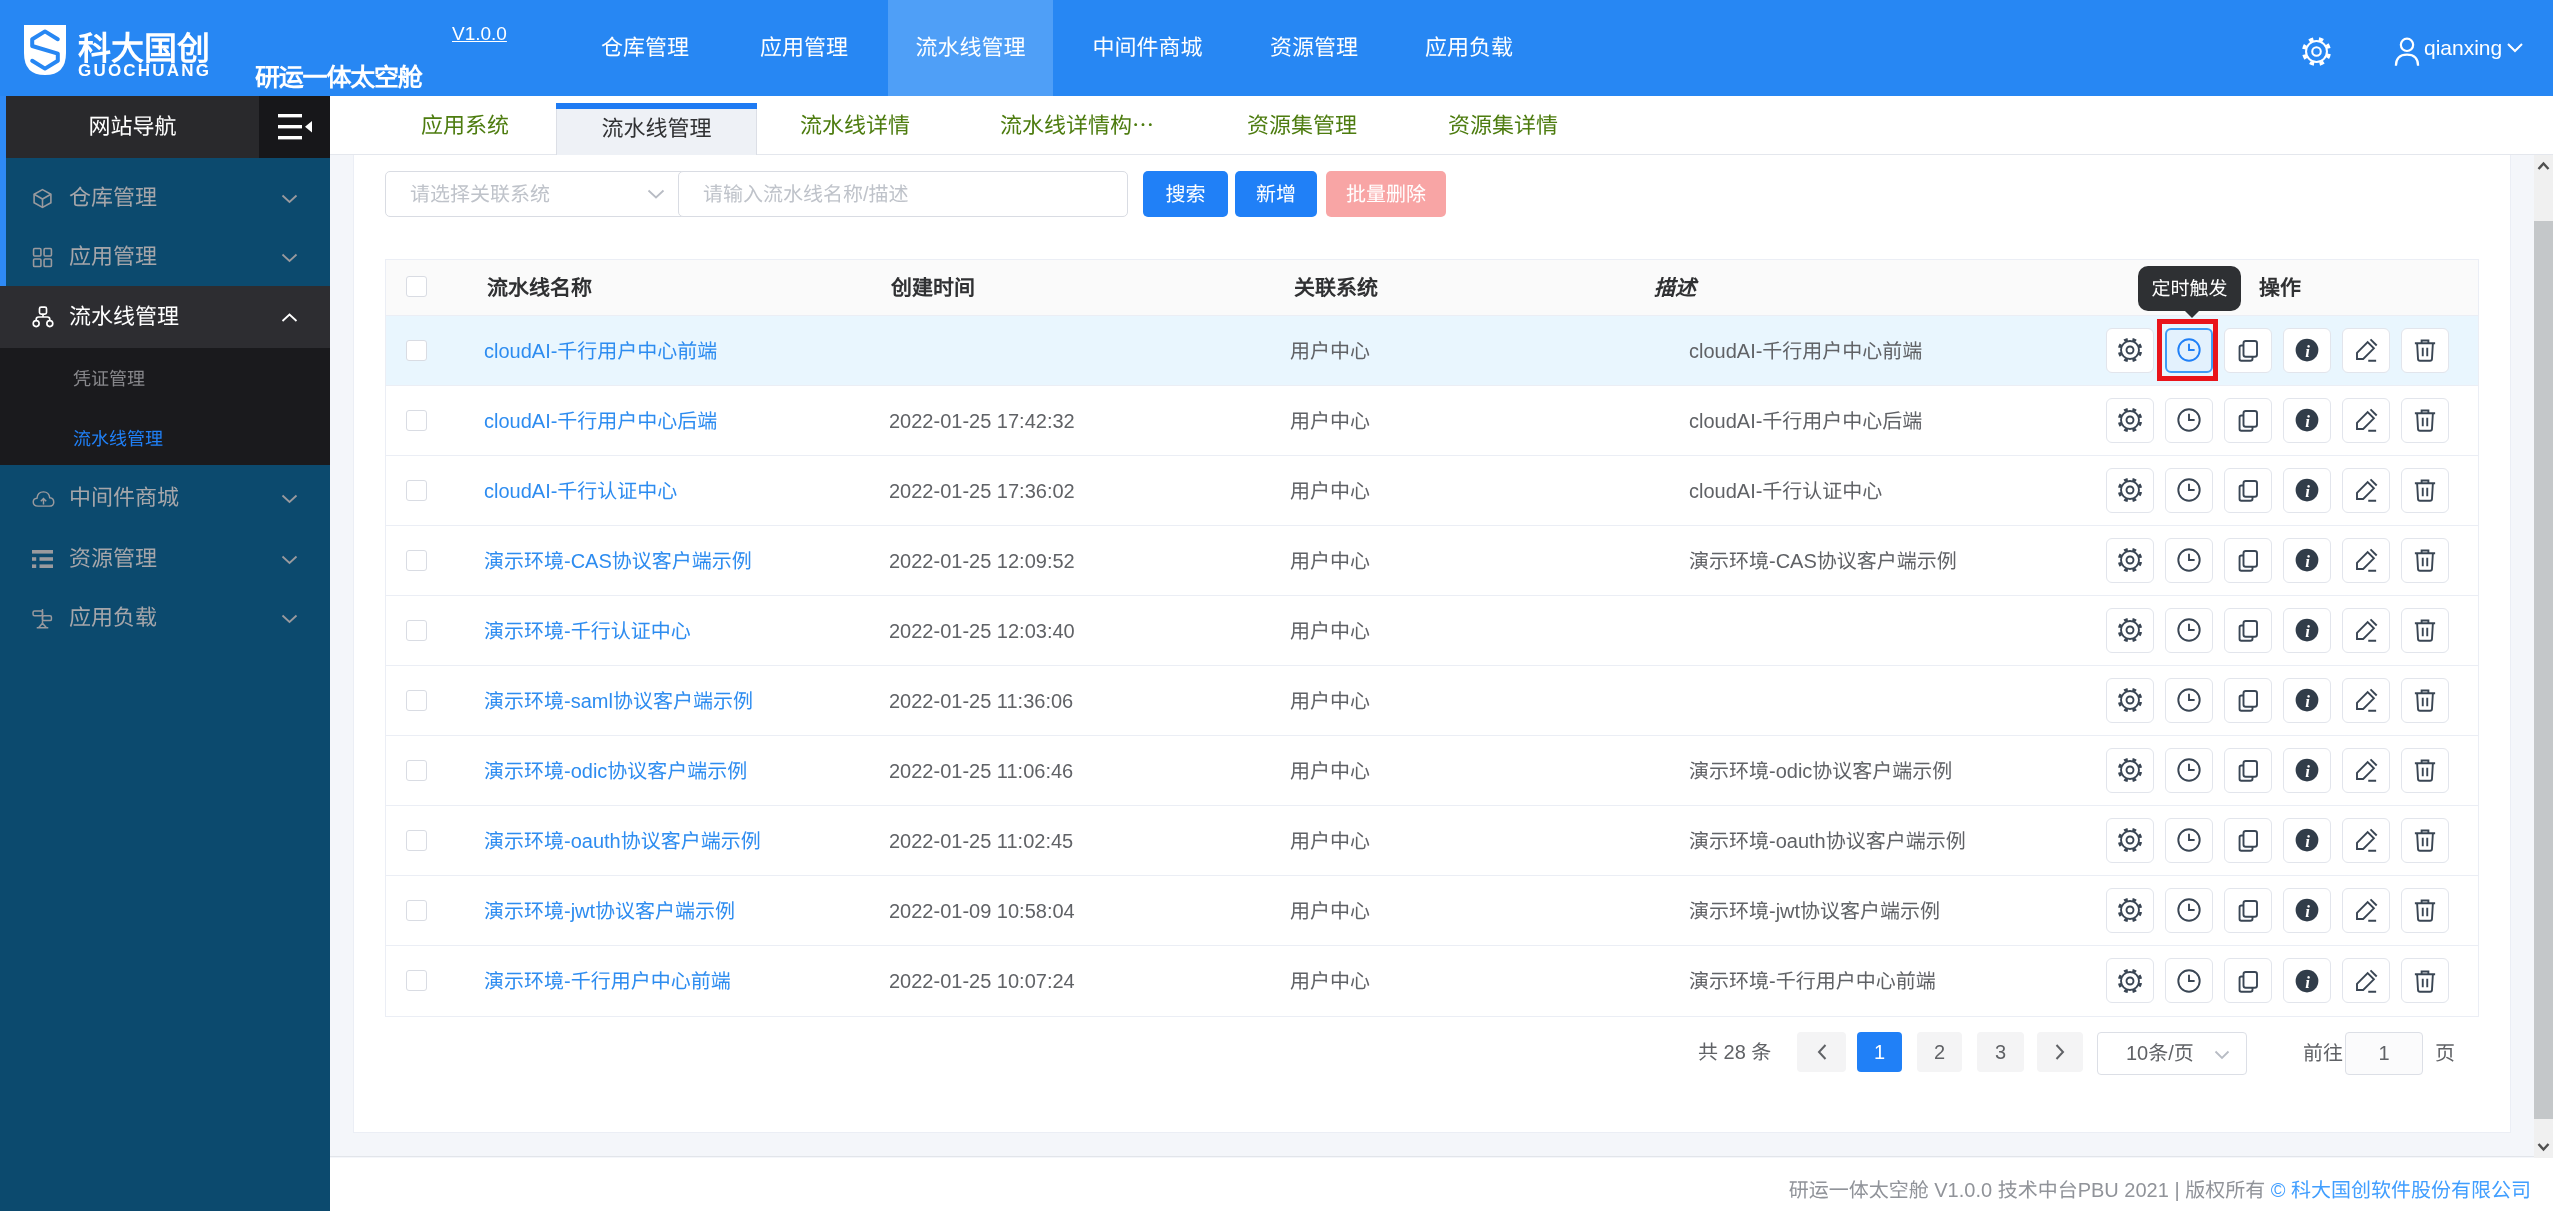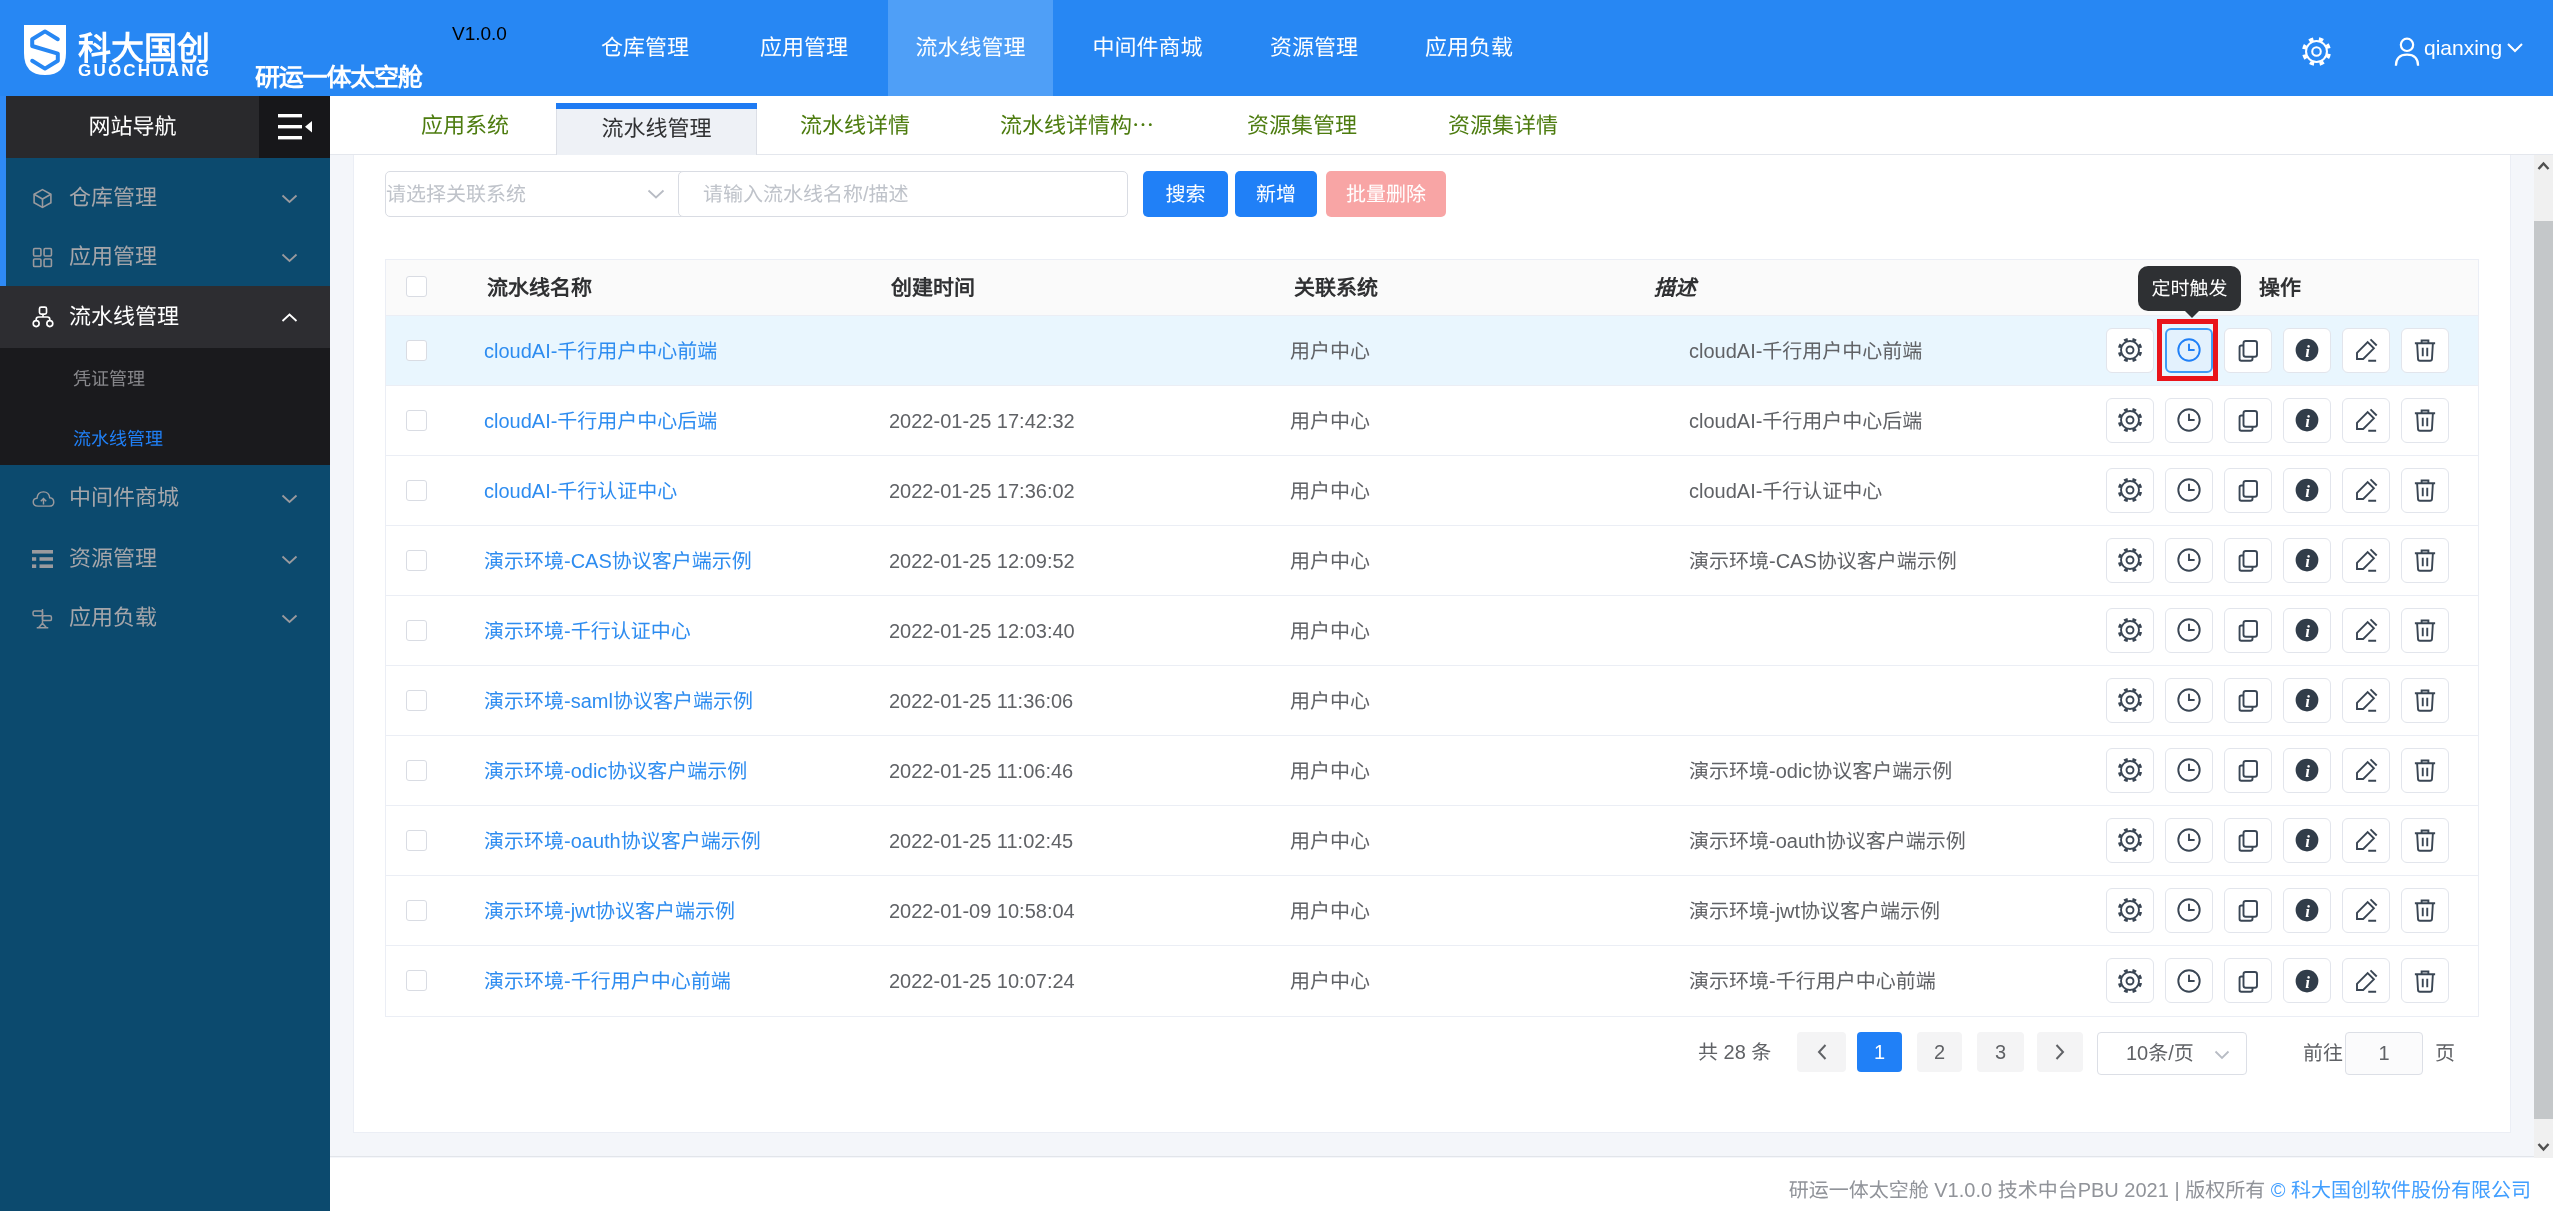--- a/index.html
+++ b/index.html
@@ -6,21 +6,21 @@
 * { margin:0; padding:0; box-sizing:border-box; }
 html,body { width:2553px; height:1211px; overflow:hidden; }
 body { font-family:"Liberation Sans", sans-serif; background:#f4f6fa; position:relative; }
 
 
 #header { position:absolute; left:0; top:0; width:2553px; height:96px; background:#2787f3; z-index:30; }
 
 #logo-cn { position:absolute; left:78px; top:22px; color:#fff; font-size:33px; font-weight:bold; letter-spacing:0px; white-space:nowrap; }
 #logo-en { position:absolute; left:78px; top:61px; color:#fff; font-size:17px; font-weight:bold; letter-spacing:2.2px; white-space:nowrap; }
 #app-title { position:absolute; left:255px; top:30px; color:#fff; font-size:25px; font-weight:bold; letter-spacing:-1.2px; white-space:nowrap;margin-top:27px; }
-#app-ver { position:absolute; left:452px; top:23px; color:#000000; font-size:19px; }
+#app-ver { position:absolute; left:452px; top:23px; color:#ffffff; font-size:19px;text-decoration:underline; }
 .nav-item { position:absolute; top:0; height:96px; line-height:96px; color:#fff; font-size:22px; text-align:center; }
 .nav-item.active { background:#4f9ff7; }
 #hdr-gear { position:absolute; left:2300px; top:35px; }
 #hdr-user { position:absolute; left:2392px; top:35px; }
 #hdr-username { position:absolute; left:2424px; top:0; height:96px; line-height:96px; color:#fff; font-size:21px; }
 #hdr-caret { position:absolute; left:2506px; top:42px; }
 
 
 #sidebar { position:absolute; left:0; top:96px; width:330px; height:1115px; background:#0c4a6e; z-index:20; }
 #side-blue { position:absolute; left:0; top:0; width:6px; height:237px; background:#2e8af6; }
@@ -41,21 +41,21 @@
 .tab { position:absolute; top:0; height:59px; line-height:59px; font-size:22px; color:#4d7c0f; text-align:center; }
 #tab-active { position:absolute; left:226px; top:0; width:201px; height:59px; }
 #tab-active .bg { position:absolute; left:0; top:7px; width:100%; height:52px; background:#eef1f6; border-left:1px solid #dcdfe6; border-right:1px solid #dcdfe6; box-sizing:border-box; }
 #tab-active .bar { position:absolute; left:0; top:7px; width:100%; height:6px; background:#1f7bf3; z-index:2; }
 #tab-active .txt { position:absolute; width:100%; text-align:center; line-height:59px; font-size:22px; color:#303133; top:3px; }
 
 #card { position:absolute; left:23px; top:59px; width:2158px; height:978px; background:#fff; border:1px solid #ebeef5; border-top:none; }
 
 
 .ctl { position:absolute; top:16px; height:46px; border:1px solid #d9dce3; border-radius:5px; background:#fff; font-size:20px; color:#bfc3ca; }
-#f-select { left:31px; width:313px; line-height:44px; }
+#f-select { left:31px; width:313px; line-height:44px; padding-left:24px; }
 #f-input { left:324px; width:450px; line-height:44px; padding-left:24px; }
 .btn { position:absolute; top:16px; height:46px; border-radius:5px; color:#fff; font-size:20px; text-align:center; line-height:46px; }
 #b-search { left:789px; width:85px; background:#2080f7; }
 #b-add { left:881px; width:82px; background:#2080f7; }
 #b-del { left:972px; width:120px; background:#f8a5a5; }
 
 
 #table { position:absolute; left:31px; top:104px; width:2094px; border:1px solid #ebeef5; }
 #thead { position:relative; height:56px; background:#fafafa; border-bottom:1px solid #ebeef5; font-weight:bold; color:#303133; font-size:21px; }
 .trow { position:relative; height:70px; border-bottom:1px solid #ebeef5; background:#fff; font-size:20px; color:#606266; }

